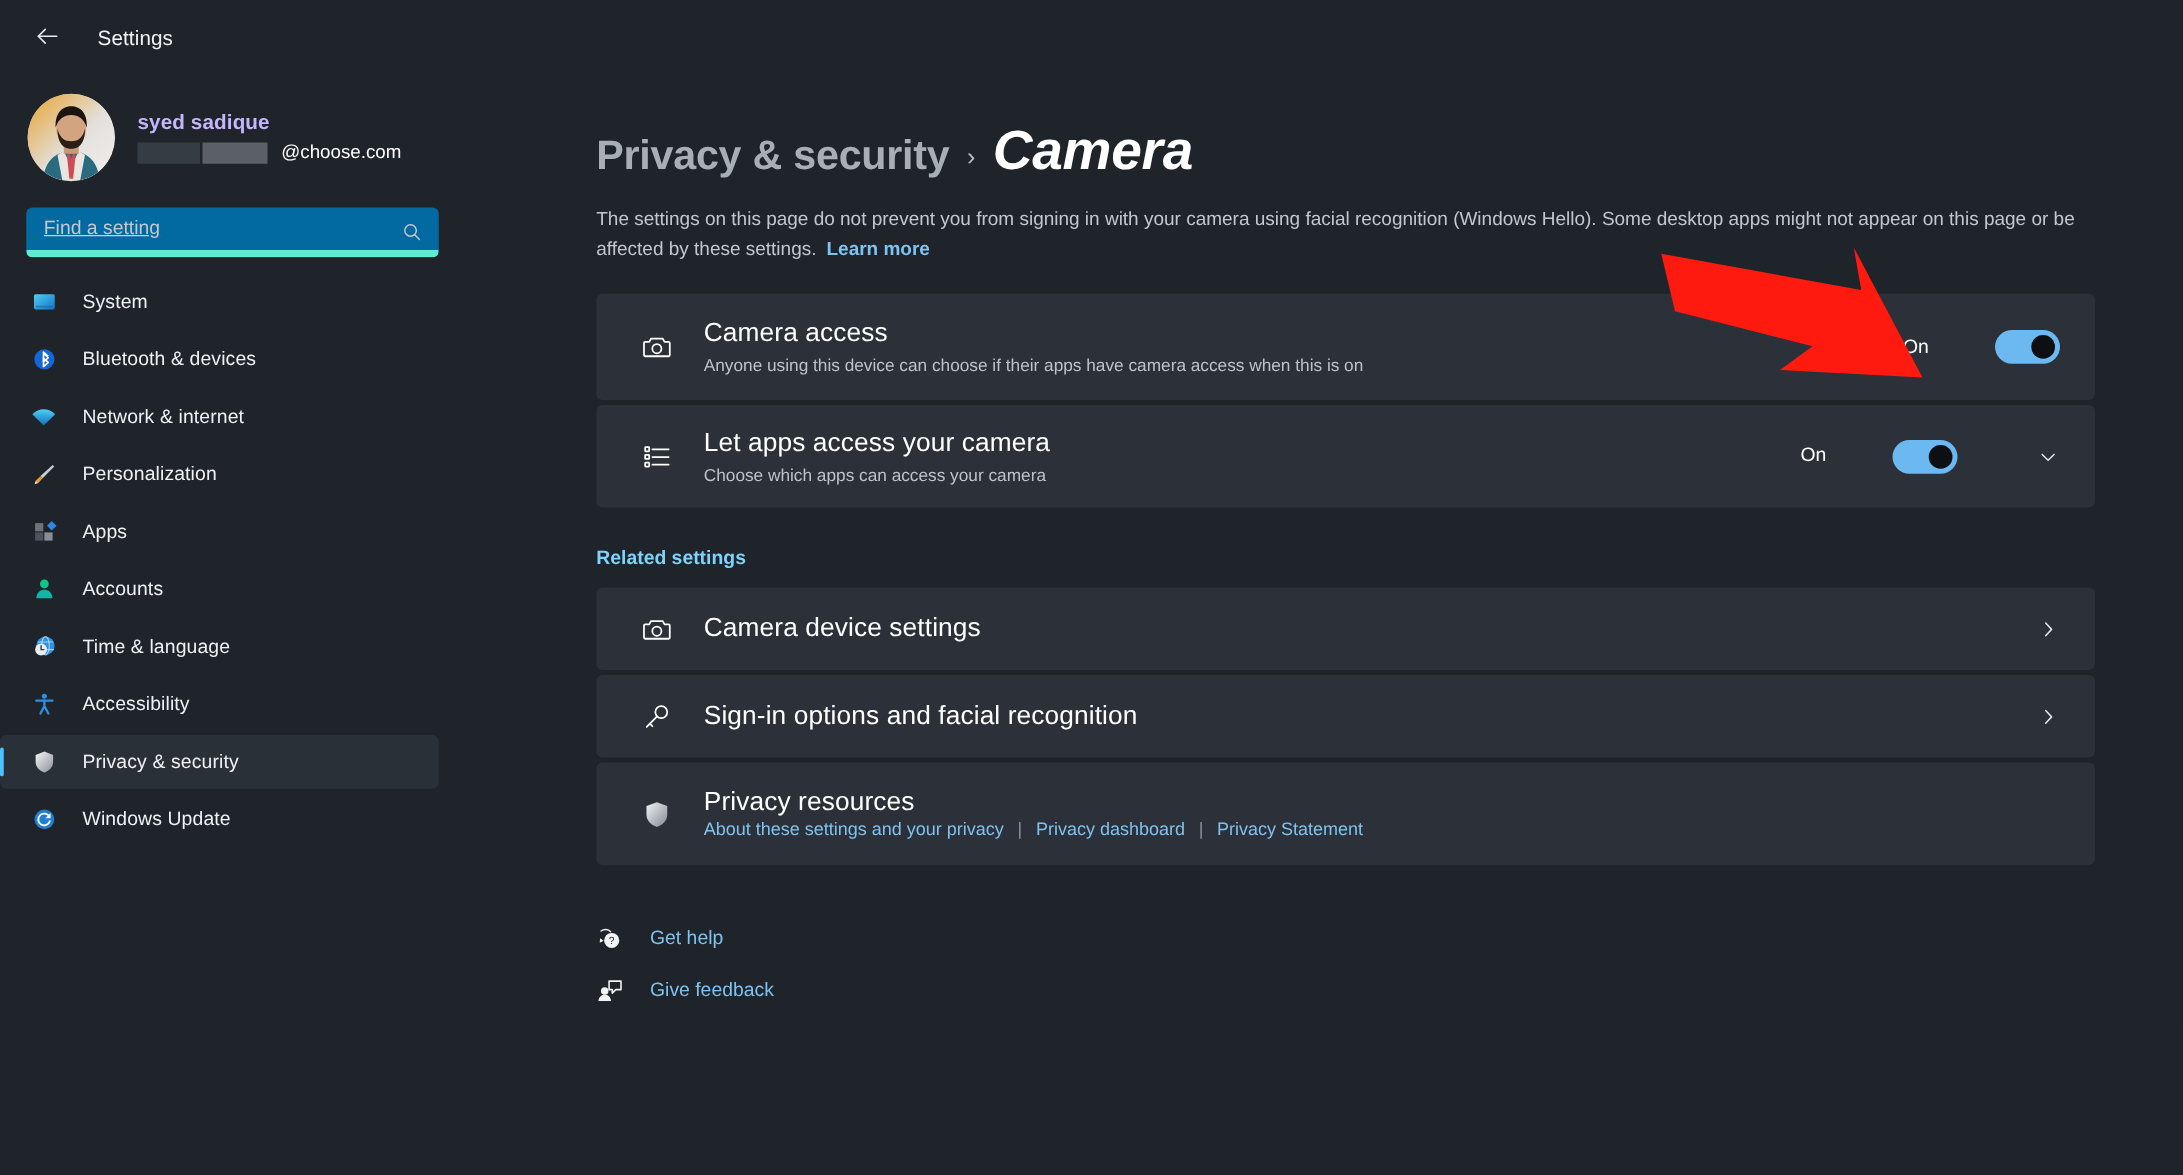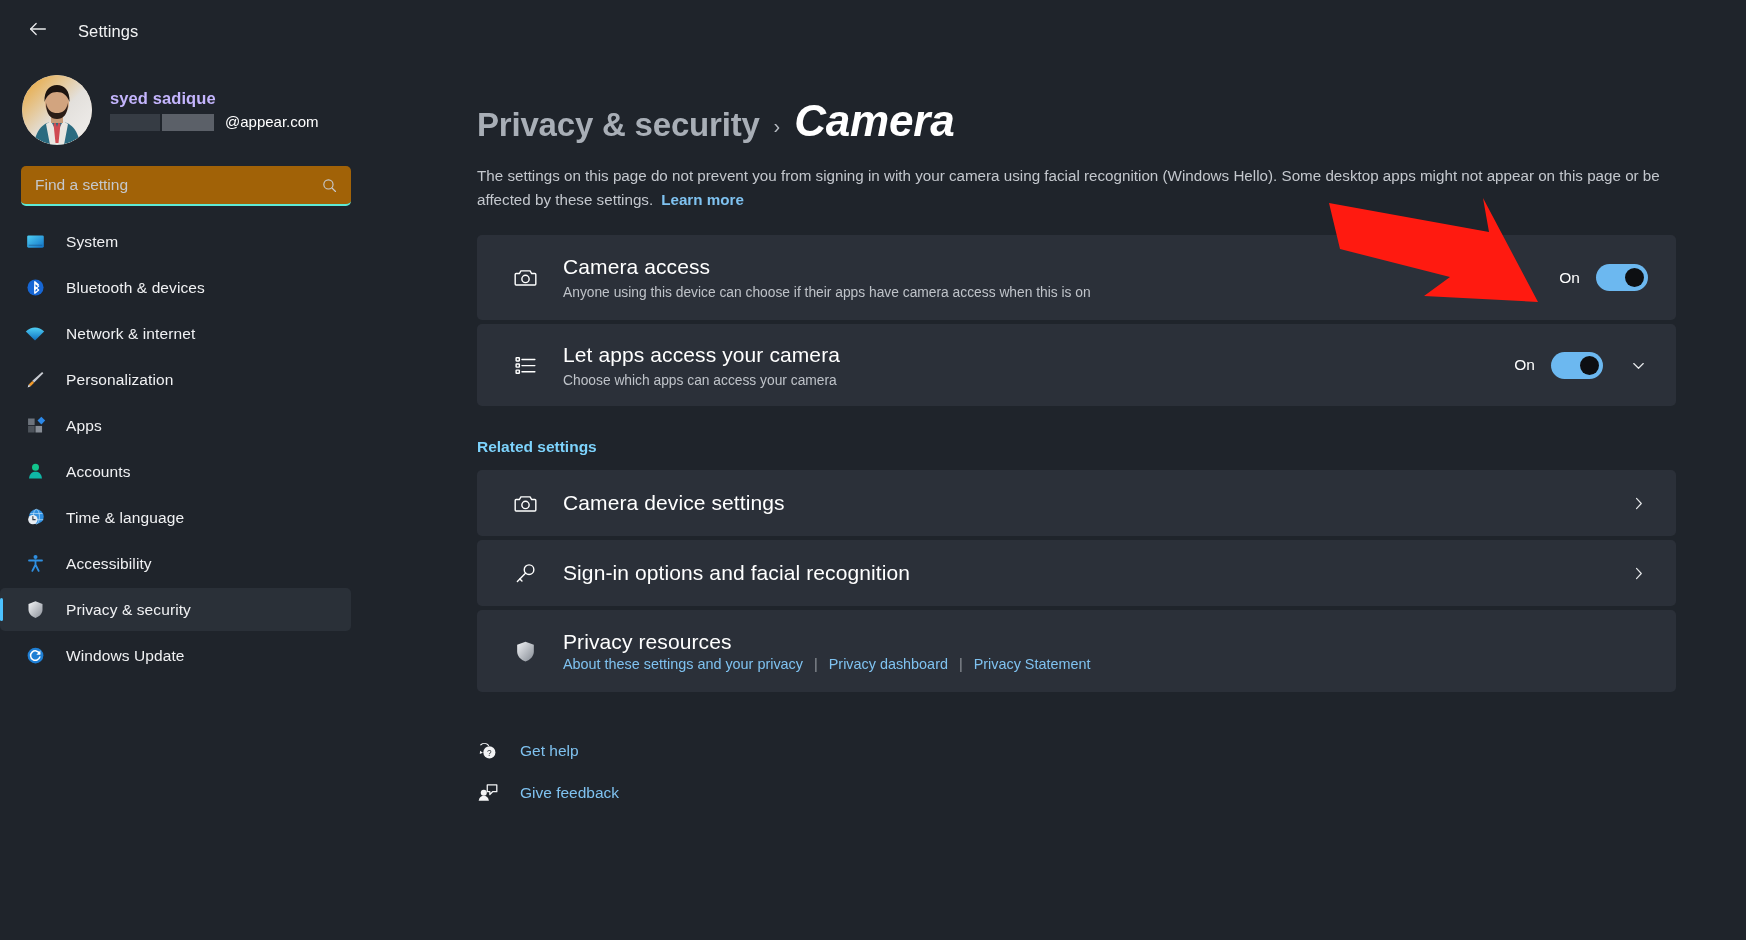--- a/index.html
+++ b/index.html
@@ -111,29 +111,30 @@
   }
 
   .search-wrap {
     margin: 14px 21px 0 21px;
     position: relative;
   }
   .search-box {
     width: 100%;
     height: 40px;
     box-sizing: border-box;
-    background: #a16207;
+    background: #0369a1;
     border: none;
-    border-bottom: 2px solid #5eead4;
+    border-bottom: 6px solid #5eead4;
     border-radius: 5px;
     color: #cdd0d4;
     font-size: 15.5px;
     font-family: "Liberation Sans", sans-serif;
     padding: 0 38px 0 14px;
     outline: none;
+    text-decoration: underline;
   }
   .search-box::placeholder { color: #c5c8cc; }
   .search-icon {
     position: absolute;
     right: 13px;
     top: 11px;
     color: #c8cbd0;
     pointer-events: none;
   }
 
@@ -267,20 +268,21 @@
   .card-sub {
     font-size: 13.8px;
     color: #bfc3c9;
     margin-top: 6px;
   }
   .card-right {
     display: flex;
     align-items: center;
     margin-right: 28px;
     flex: 0 0 auto;
+    gap: 37px;
   }
   .toggle-state {
     font-size: 15.5px;
     color: #ffffff;
     margin-right: 16px;
   }
   .toggle {
     width: 52px;
     height: 27px;
     border-radius: 14px;
@@ -410,21 +412,21 @@
 
               <path d="M22.5 27 C22 15 28 10 35 10 C42 10 48 15 47.5 27 C45 20 41 17 35 17 C29 17 25 20 22.5 27 Z" fill="#1d1410"></path>
             </g>
           </svg>
         </div>
         <div class="account-text">
           <div class="account-name">syed sadique</div>
           <div class="account-mail-row">
             <span class="redact a"></span>
             <span class="redact b"></span>
-            <span class="account-mail">@appear.com</span>
+            <span class="account-mail">@choose.com</span>
           </div>
         </div>
       </div>
 
       <div class="search-wrap">
         <input class="search-box" type="text" placeholder="Find a setting" style="">
         <span class="search-icon">
           <svg width="17" height="17" viewBox="0 0 24 24" fill="none" stroke="currentColor" stroke-width="1.6" stroke-linecap="round">
             <circle cx="10.5" cy="10.5" r="6.5"></circle>
               <line x1="15.5" y1="15.5" x2="20.5" y2="20.5"></line>

